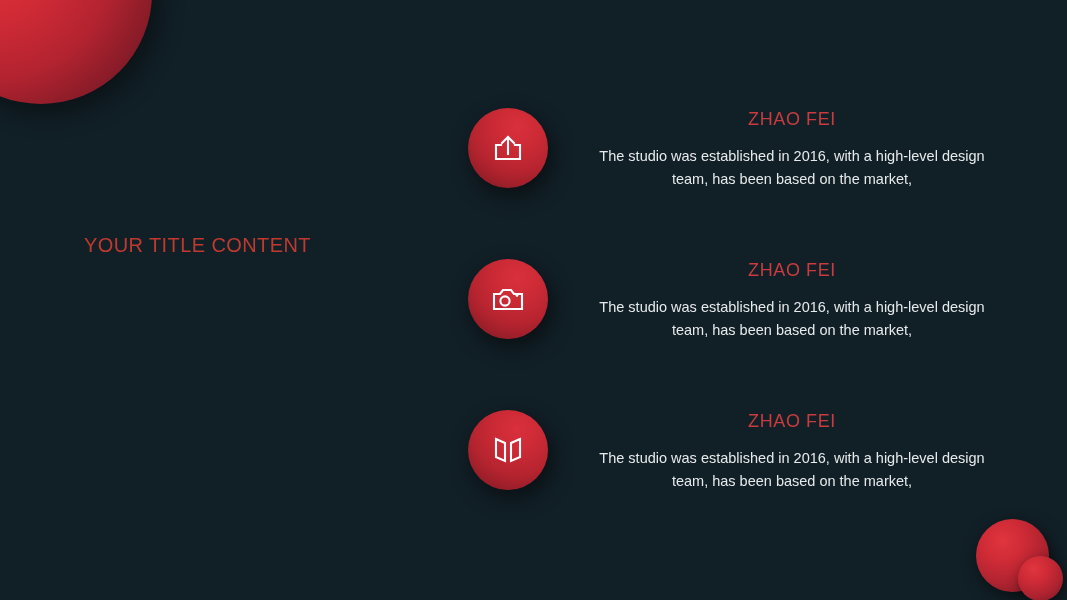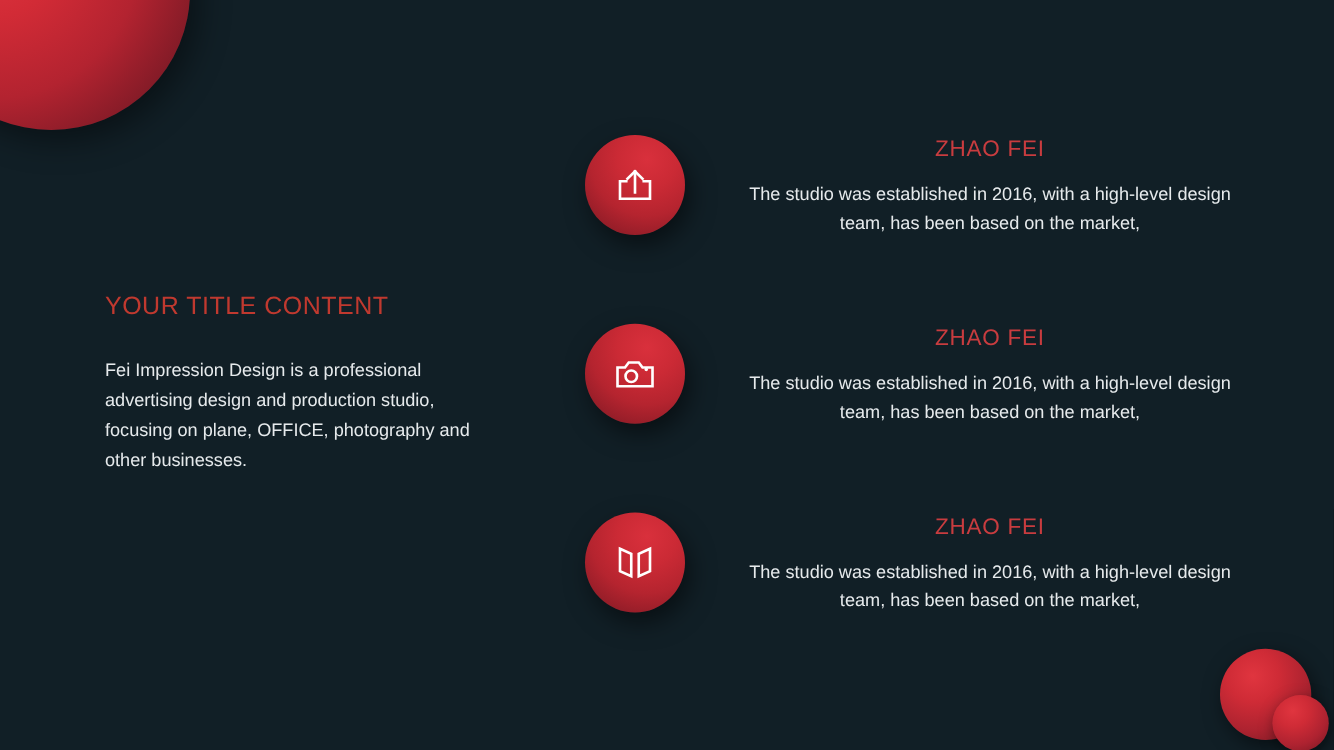--- a/index.html
+++ b/index.html
@@ -56,21 +56,21 @@
     position: absolute;
     left: 84px;
     top: 233px;
     width: 300px;
   }
   .intro-title {
     color: #c0392f;
     font-size: 20px;
     letter-spacing: 0.4px;
     font-weight: 400;
-    margin: 0 0 28px 0;
+    margin: 0 0 9px 0;
     line-height: 1.2;
   }
   .intro-body {
     color: #e6eaec;
     font-size: 14.5px;
     line-height: 24px;
     font-weight: 400;
     margin: 0;
   }
 
@@ -126,21 +126,20 @@
 </style>
 </head>
 <body>
 
 <div class="slide">
 
   <div class="deco-sphere-topleft"></div>
 
   <div class="intro-block">
     <h1 class="intro-title">YOUR TITLE CONTENT</h1>
-    <p class="intro-body">Fei Impression Design is a professional advertising design and production studio, focusing on plane, OFFICE, photography and other businesses.</p>
   </div>
 
   <div class="features">
 
     <div class="feature-row">
       <div class="feature-icon-circle">
         <span>
           <svg width="34" height="34" viewBox="0 0 34 34" fill="none" stroke="#ffffff" stroke-width="2.1" stroke-linecap="square" stroke-linejoin="miter">
             <polyline points="10,14 5,14 5,28 29,28 29,14 24,14"></polyline>
             <line x1="17" y1="6" x2="17" y2="23"></line>

